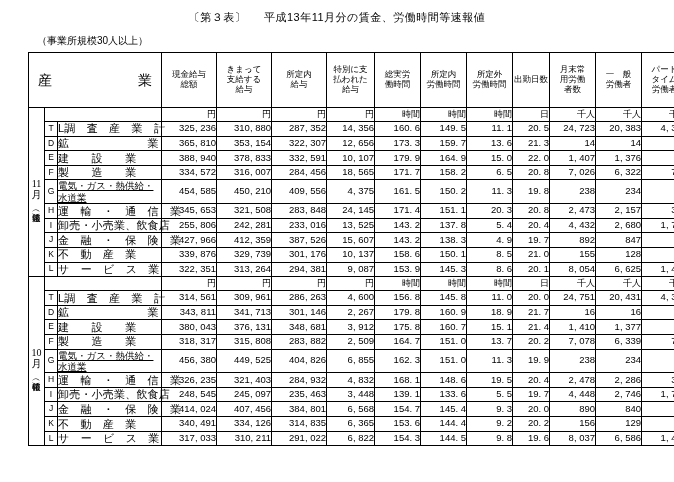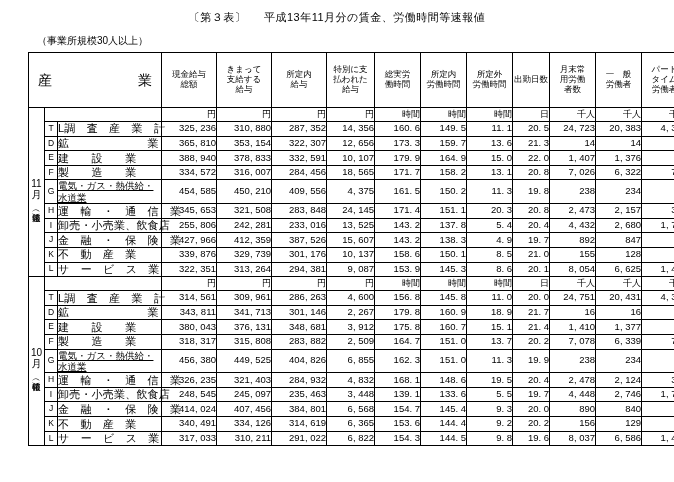--- a/index.html
+++ b/index.html
@@ -104,20 +104,21 @@
     font-size: 11px;
     padding-left: 3px;
     white-space: nowrap;
     letter-spacing: 0.2px;
   }
   td.ind.tight { letter-spacing: 0; font-size: 9px; text-decoration: underline;}
   td.month {
     text-align: center;
     font-size: 10px;
     vertical-align: middle;
+    font-family: Liberation Serif, serif;
   }
   .mvert {
     writing-mode: vertical-rl;
     text-orientation: upright;
     display: inline-block;
     line-height: 1;
     letter-spacing: 2px;
   }
   .mvert.small { font-size: 8.5px; letter-spacing: 0px; }
   .two-line {
@@ -301,21 +302,21 @@
         </tr>
         <tr>
           <td class="mark">F</td>
           <td class="ind">製　　造　　業</td>
           <td class="num">334, 572</td>
           <td class="num">316, 007</td>
           <td class="num">284, 456</td>
           <td class="num">18, 565</td>
           <td class="num">171. 7</td>
           <td class="num">158. 2</td>
-          <td class="num">13. 1</td>
+          <td class="num">6. 5</td>
           <td class="num">20. 8</td>
           <td class="num">7, 026</td>
           <td class="num">6, 322</td>
           <td class="num">735</td>
         </tr>
         <tr>
           <td class="mark">G</td>
           <td class="ind tight" style="line-height: 1.15;">
             <span class="two-line">電気・ガス・熱供給・</span>
             <span class="two-line">水道業</span>
@@ -511,21 +512,21 @@
           <td class="ind">運　輸　・　通　信　業</td>
           <td class="num">326, 235</td>
           <td class="num">321, 403</td>
           <td class="num">284, 932</td>
           <td class="num">4, 832</td>
           <td class="num">168. 1</td>
           <td class="num">148. 6</td>
           <td class="num">19. 5</td>
           <td class="num">20. 4</td>
           <td class="num">2, 478</td>
-          <td class="num">2, 124</td>
+          <td class="num">2, 286</td>
           <td class="num">314</td>
         </tr>
         <tr>
           <td class="mark">I</td>
           <td class="ind">卸売・小売業、飲食店</td>
           <td class="num">248, 545</td>
           <td class="num">245, 097</td>
           <td class="num">235, 463</td>
           <td class="num">3, 448</td>
           <td class="num">139. 1</td>
@@ -549,21 +550,21 @@
           <td class="num">20. 0</td>
           <td class="num">890</td>
           <td class="num">840</td>
           <td class="num">49</td>
         </tr>
         <tr>
           <td class="mark">K</td>
           <td class="ind">不　動　産　業</td>
           <td class="num">340, 491</td>
           <td class="num">334, 126</td>
-          <td class="num">314, 619</td>
+          <td class="num">314, 835</td>
           <td class="num">6, 365</td>
           <td class="num">153. 6</td>
           <td class="num">144. 4</td>
           <td class="num">9. 2</td>
           <td class="num">20. 2</td>
           <td class="num">156</td>
           <td class="num">129</td>
           <td class="num">26</td>
         </tr>
         <tr>

